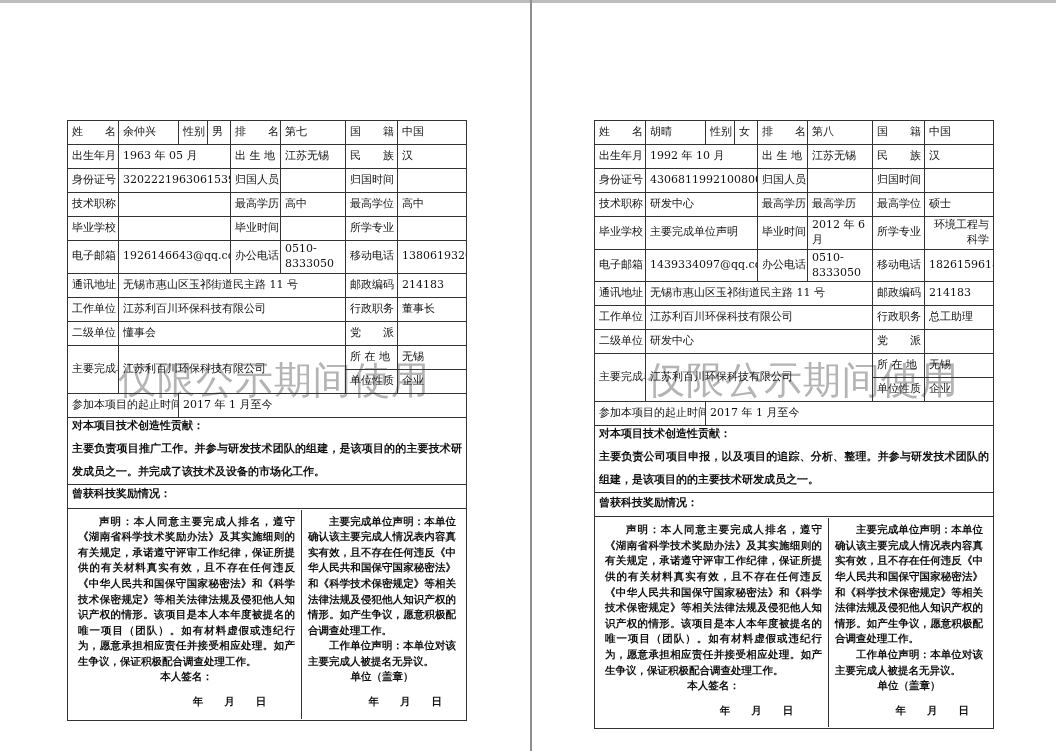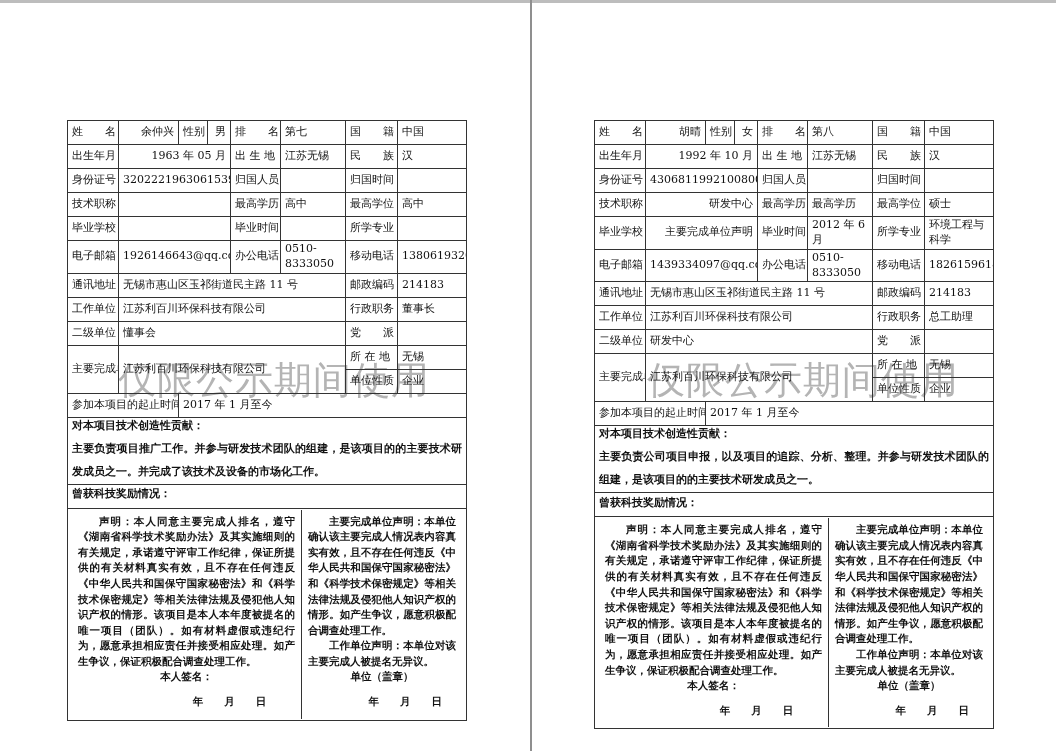--- a/index.html
+++ b/index.html
@@ -21,22 +21,22 @@
   }
   .sheet{position:absolute;top:117px;z-index:1;}
   .pg1 .sheet{left:67px;}
   .pg2 .sheet{left:62px;}
   table.ft{border-collapse:collapse;table-layout:fixed;width:400px;font-size:11px;background:transparent;}
   table.ft td{
     border:1px solid #333;height:21px;padding:1px 4px;
     vertical-align:middle;overflow:hidden;line-height:1.35;
   }
   td.lb{font-weight:normal;white-space:nowrap;padding:1px 3px;}
-  td.ct{text-align:right;}
-  td.wrapok{white-space:normal;}
+  td.ct{text-align:left;}
+  td.wrapok{white-space:normal;text-align:right;}
   td.contrib-cell,td.awards-cell{vertical-align:top;padding:3px 8px;}
   td.contrib-cell{height:60px;}
   td.awards-cell{height:50px;}
   .cell-label{font-weight:bold;}
   .contrib-text{margin:3px 0 0;line-height:23px;text-align:justify;font-weight:bold;}
   td.decl-cell{padding:0;vertical-align:top;}
   .decl-wrap{display:flex;align-items:stretch;min-height:176px;}
   .pg2 .decl-wrap{min-height:162px;}
   .decl-col{display:flex;flex-direction:column;padding:4px 6px 6px;font-size:10.5px;line-height:15.6px;}
   .decl-left{width:217px;border-right:1px solid #333;}

